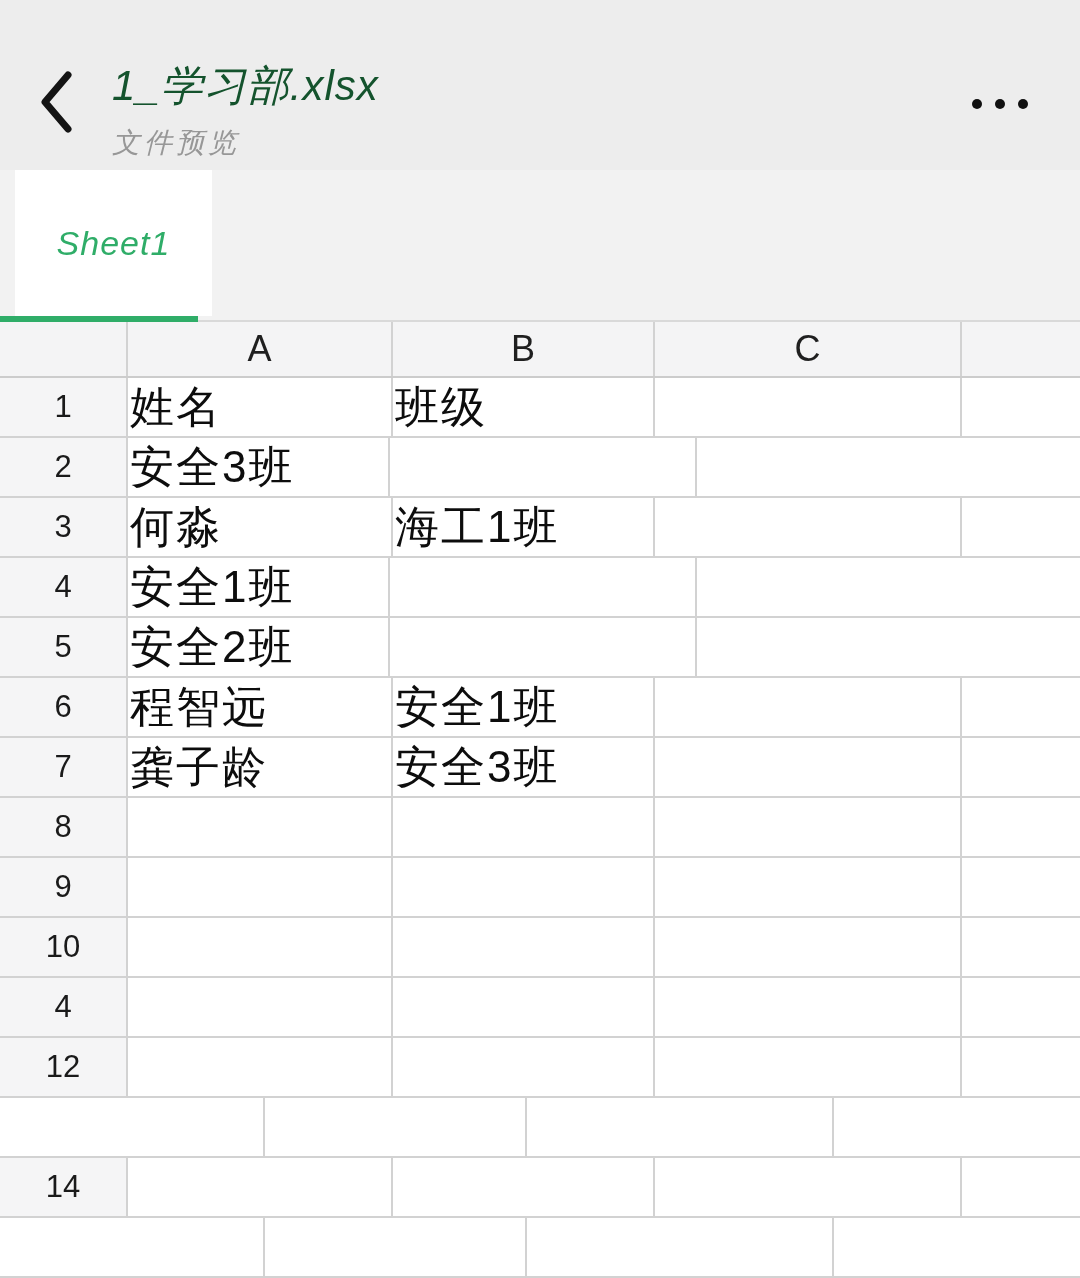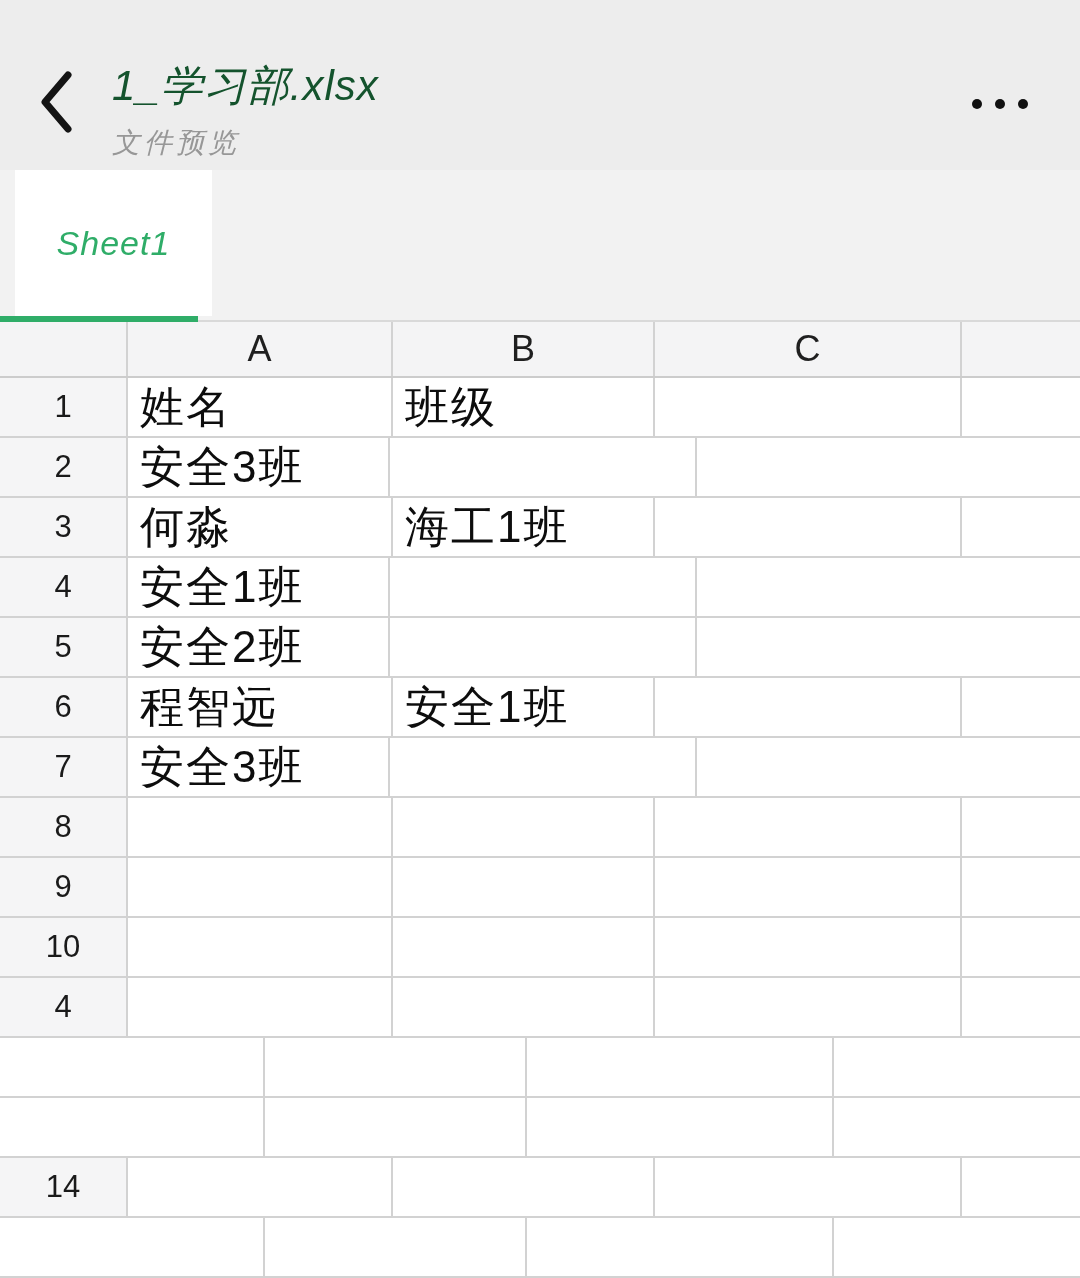--- a/index.html
+++ b/index.html
@@ -143,21 +143,21 @@
   .cell.cd { width: 118px; border-right: none; }
   .grow.header .cell {
     background: #f4f4f5;
     justify-content: center;
     font-size: 36px;
     color: #1f1f1f;
   }
   .cell.data {
     font-size: 44px;
     color: #0d0d0d;
-    padding-left: 12px;
+    padding-left: 2px;
     letter-spacing: 2px;
     white-space: nowrap;
   }
 </style>
 </head>
 <body>
 
 <div class="screen">
 
   <div class="topbar">
@@ -236,20 +236,21 @@
     <div class="grow">
       <div class="cell rn">6</div>
       <div class="cell ca data">程智远</div>
       <div class="cell cb data">安全1班</div>
       <div class="cell cc data"></div>
       <div class="cell cd data"></div>
     </div>
 
     <div class="grow">
       <div class="cell rn">7</div>
+      <div class="cell ca data">龚子龄</div>
       <div class="cell cb data">安全3班</div>
       <div class="cell cc data"></div>
       <div class="cell cd data"></div>
     </div>
 
     <div class="grow">
       <div class="cell rn">8</div>
       <div class="cell ca data"></div>
       <div class="cell cb data"></div>
       <div class="cell cc data"></div>
@@ -274,20 +275,21 @@
 
     <div class="grow">
       <div class="cell rn">4</div>
       <div class="cell ca data"></div>
       <div class="cell cb data"></div>
       <div class="cell cc data"></div>
       <div class="cell cd data"></div>
     </div>
 
     <div class="grow">
+      <div class="cell rn">12</div>
       <div class="cell ca data"></div>
       <div class="cell cb data"></div>
       <div class="cell cc data"></div>
       <div class="cell cd data"></div>
     </div>
 
     <div class="grow">
       <div class="cell ca data"></div>
       <div class="cell cb data"></div>
       <div class="cell cc data"></div>

